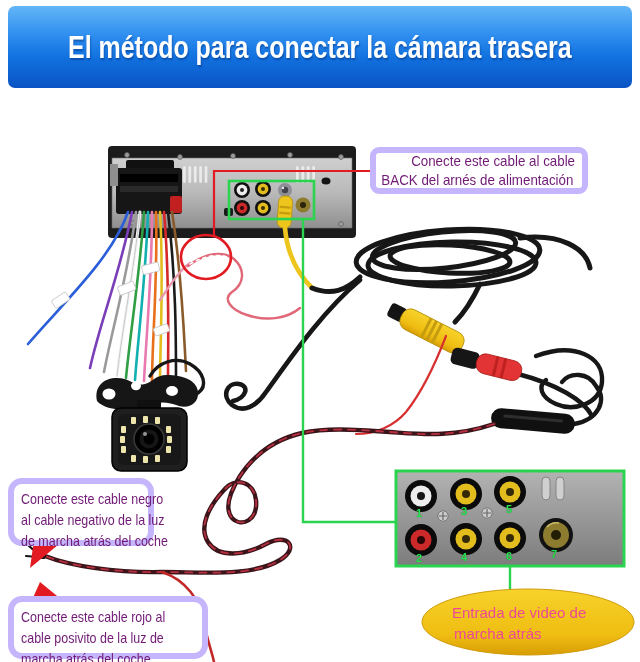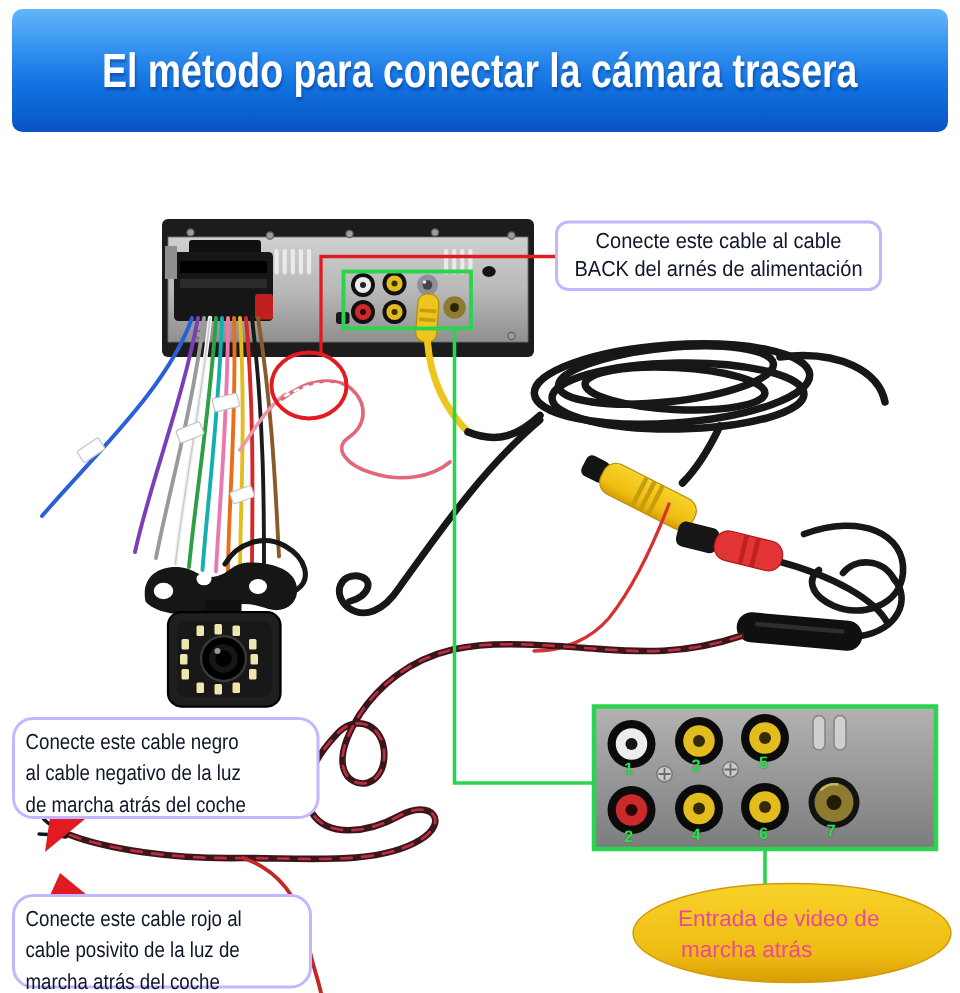--- a/index.html
+++ b/index.html
@@ -6,30 +6,30 @@
   .stage{position:relative;width:640px;height:662px;background:#ffffff;overflow:hidden;
          font-family:"Liberation Sans",sans-serif;}
   
   .banner{position:absolute;left:8px;top:6px;width:624px;height:82px;border-radius:7px;
           background:linear-gradient(180deg,#63b6f7 0%,#2b8bee 38%,#1272e0 62%,#0a53c4 100%);
           display:flex;align-items:center;justify-content:center;}
   .banner-text{color:#ffffff;font-weight:bold;font-size:32px;white-space:nowrap;
                transform:scaleX(0.78);transform-origin:50% 50%;
                text-shadow:1px 2px 2px rgba(5,40,110,0.45);letter-spacing:0px;}
   
-  .note{position:absolute;background:#ffffff;border:2px solid #c4b5fd;color:#0f172a;
-        box-sizing:border-box;}
+  .note{position:absolute;background:#ffffff;border:6px solid #c4b5fd;color:#701a75;
+        box-sizing:border-box;align-items:flex-end;}
   .note-back{left:370px;top:147px;width:218px;height:47px;border-radius:9px;
              display:flex;flex-direction:column;justify-content:center;text-align:center;}
   .note-back .ln{font-size:14.5px;line-height:19px;white-space:nowrap;
                  transform:scaleX(0.92);transform-origin:50% 50%;}
   .bubble{border-radius:14px;padding:5px 4px 0 7px;}
   .bubble .ln{font-size:14.5px;line-height:21px;white-space:nowrap;
               transform:scaleX(0.86);transform-origin:0 50%;}
-  .bubble-black{left:8px;top:478px;width:205px;height:68px;}
+  .bubble-black{left:8px;top:478px;width:146px;height:68px;}
   .bubble-red{left:8px;top:596px;width:200px;height:63px;}
   
   .video-label{position:absolute;left:438px;top:602px;width:185px;color:#ec4899;}
   .video-label .ln{font-size:15px;line-height:21px;white-space:nowrap;}
   .video-label .ln1{margin-left:14px;}
   .video-label .ln2{margin-left:16px;}
   
   .port-num{position:absolute;color:#27e24f;font-size:11px;font-weight:bold;
             text-shadow:0 0 1px rgba(0,60,0,.6);}
   svg{position:absolute;left:0;top:0;}

